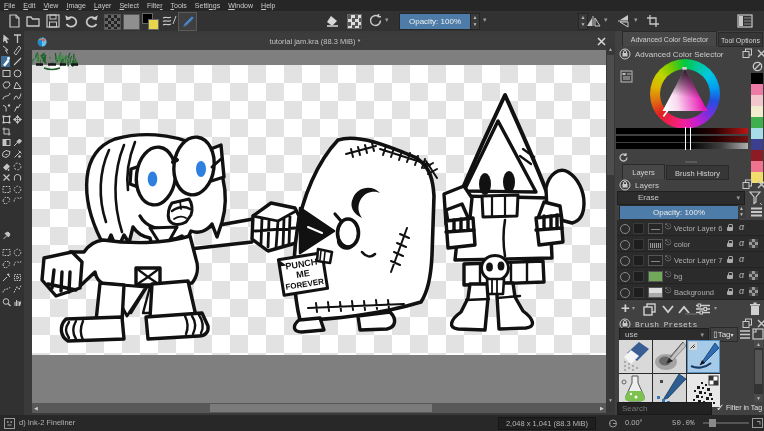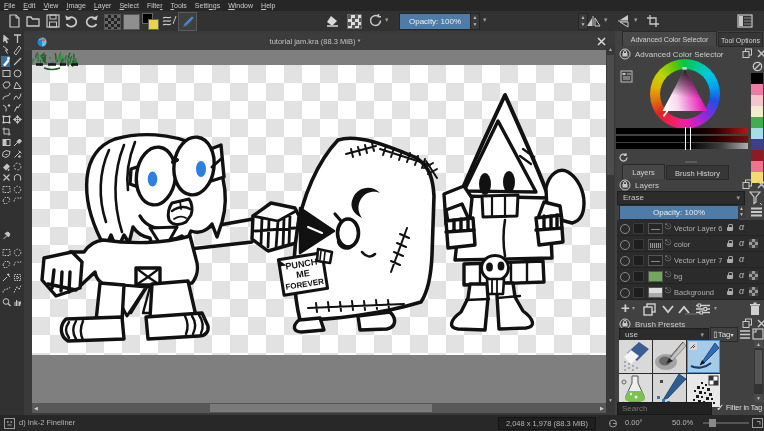--- a/index.html
+++ b/index.html
@@ -467,21 +467,21 @@
     <div class="hdr" style="left:20px;top:150px;">Layers</div>
     <svg class="abs" style="left:127px;top:148px;" width="11" height="11" viewBox="0 0 11 11">
       <rect x="3.5" y="1" width="6" height="6" fill="none" stroke="#c9c9c9"></rect>
       <rect x="1" y="3.5" width="6" height="6" fill="#414141" stroke="#c9c9c9"></rect>
     </svg>
     <svg class="abs" style="left:141px;top:148px;" width="11" height="11" viewBox="0 0 11 11">
       <path d="M2 2l7 7M9 2l-7 7" stroke="#c9c9c9" stroke-width="1.4"></path>
     </svg>
 
     <div class="combo" style="left:2px;top:160px;width:126px;height:12px;font-size:8px;line-height:12px;">
-      <span style="margin-left:5px;">Erase</span>
+      <span style="margin-left:20px;">Erase</span>
       <span style="position:absolute;right:4px;top:0;color:#9a9a9a;font-size:7px;">▾</span>
     </div>
     <svg class="abs" style="left:133px;top:159px;" width="14" height="15" viewBox="0 0 14 15">
       <path d="M2 2h10l-4 5v5l-2 1.5V7z" fill="none" stroke="#c9c9c9" stroke-width="1.2"></path>
       <path d="M12.2 13l1.6 1.8" stroke="#c9c9c9"></path>
     </svg>
 
     <div class="abs" style="left:4px;top:174px;width:118px;height:13px;background:#4d7ca8;border:1px solid #2a2a2a;color:#eaeaea;font-size:8px;line-height:13px;text-align:center;">Opacity:  100%</div>
     <div class="abs" style="left:123px;top:174px;width:7px;height:13px;background:#3a3a3a;color:#bbb;font-size:5px;line-height:6px;text-align:center;">▲<br>▼</div>
     <svg class="abs" style="left:135px;top:175px;" width="13" height="12" viewBox="0 0 13 12">
@@ -571,21 +571,21 @@
         <rect x="4.5" y="0.5" width="3" height="1.6" fill="#d0d0d0"></rect>
       </svg>
     </div>
 
     <div class="abs" style="left:70px;top:282px;width:12px;height:2px;background:#5a5a5a;"></div>
     <svg class="abs" style="left:4px;top:287px;" width="12" height="12" viewBox="0 0 12 12">
       <circle cx="6" cy="6" r="5" fill="none" stroke="#c9c9c9"></circle>
       <rect x="3.5" y="5" width="5" height="3.5" fill="#c9c9c9"></rect>
       <path d="M4.5 5V4a1.5 1.5 0 0 1 3 0v1" fill="none" stroke="#c9c9c9"></path>
     </svg>
-    <div class="hdr" style="left:20px;top:289px;">Brush Presets</div>
+    <div class="hdr" style="left:20px;top:289px;font-family:Liberation Mono, monospace;">Brush Presets</div>
     <svg class="abs" style="left:127px;top:287px;" width="11" height="11" viewBox="0 0 11 11">
       <rect x="3.5" y="1" width="6" height="6" fill="none" stroke="#c9c9c9"></rect>
       <rect x="1" y="3.5" width="6" height="6" fill="#414141" stroke="#c9c9c9"></rect>
     </svg>
     <svg class="abs" style="left:141px;top:287px;" width="11" height="11" viewBox="0 0 11 11">
       <path d="M2 2l7 7M9 2l-7 7" stroke="#c9c9c9" stroke-width="1.4"></path>
     </svg>
     <div class="combo" style="left:4px;top:297px;width:88px;height:11px;font-size:8px;line-height:11px;">
       <span style="margin-left:5px;">use</span>
       <span style="position:absolute;right:4px;top:0;color:#9a9a9a;font-size:7px;">▾</span>
@@ -702,26 +702,26 @@
     <div class="abs" style="left:111px;top:373px;color:#e0e0e0;font-size:7px;white-space:nowrap;">Filter in Tag</div>
   </div>
   <div id="status" class="abs">
     <svg class="abs" style="left:4px;top:3px;" width="11" height="11" viewBox="0 0 11 11">
       <rect x="0.5" y="0.5" width="10" height="10" fill="none" stroke="#9a9a9a"></rect>
       <circle cx="3.8" cy="4" r="0.9" fill="#9a9a9a"></circle>
       <circle cx="7.2" cy="4" r="0.9" fill="#9a9a9a"></circle>
       <path d="M3.5 7h4" stroke="#9a9a9a"></path>
     </svg>
     <span class="abs" style="left:19px;">d) Ink-2 Fineliner</span>
-    <div class="abs" style="left:498px;top:2px;width:96px;height:11px;background:#1f1f1f;border:1px solid #161616;line-height:11px;text-align:center;">2,048 x 1,978 (88.3 MiB)</div>
+    <div class="abs" style="left:498px;top:2px;width:96px;height:11px;background:#1f1f1f;border:1px solid #161616;line-height:11px;text-align:center;">2,048 x 1,041 (88.3 MiB)</div>
     <svg class="abs" style="left:608px;top:4px;" width="12" height="9" viewBox="0 0 12 9">
       <circle cx="5" cy="4.5" r="3.5" fill="none" stroke="#9a9a9a"></circle>
       <path d="M5 4.5h3.2M1 4.5h1.6" stroke="#9a9a9a"></path>
     </svg>
     <span class="abs" style="left:625px;">0.00°</span>
-    <span class="abs" style="left:672px;">50.0%</span>
+    <span class="abs" style="left:672px;font-family:Liberation Mono, monospace;">50.0%</span>
     <div class="abs" style="left:703px;top:7px;width:46px;height:2px;background:#555;"></div>
     <div class="abs" style="left:709px;top:4px;width:7px;height:8px;background:#8a8a8a;"></div>
     <svg class="abs" style="left:752px;top:3px;" width="11" height="10" viewBox="0 0 11 10">
       <rect x="0.5" y="0.5" width="10" height="9" fill="none" stroke="#9a9a9a"></rect>
       <path d="M8 6.5v-3h-3" fill="none" stroke="#9a9a9a"></path>
     </svg>
   </div>
 
 </body></html>

